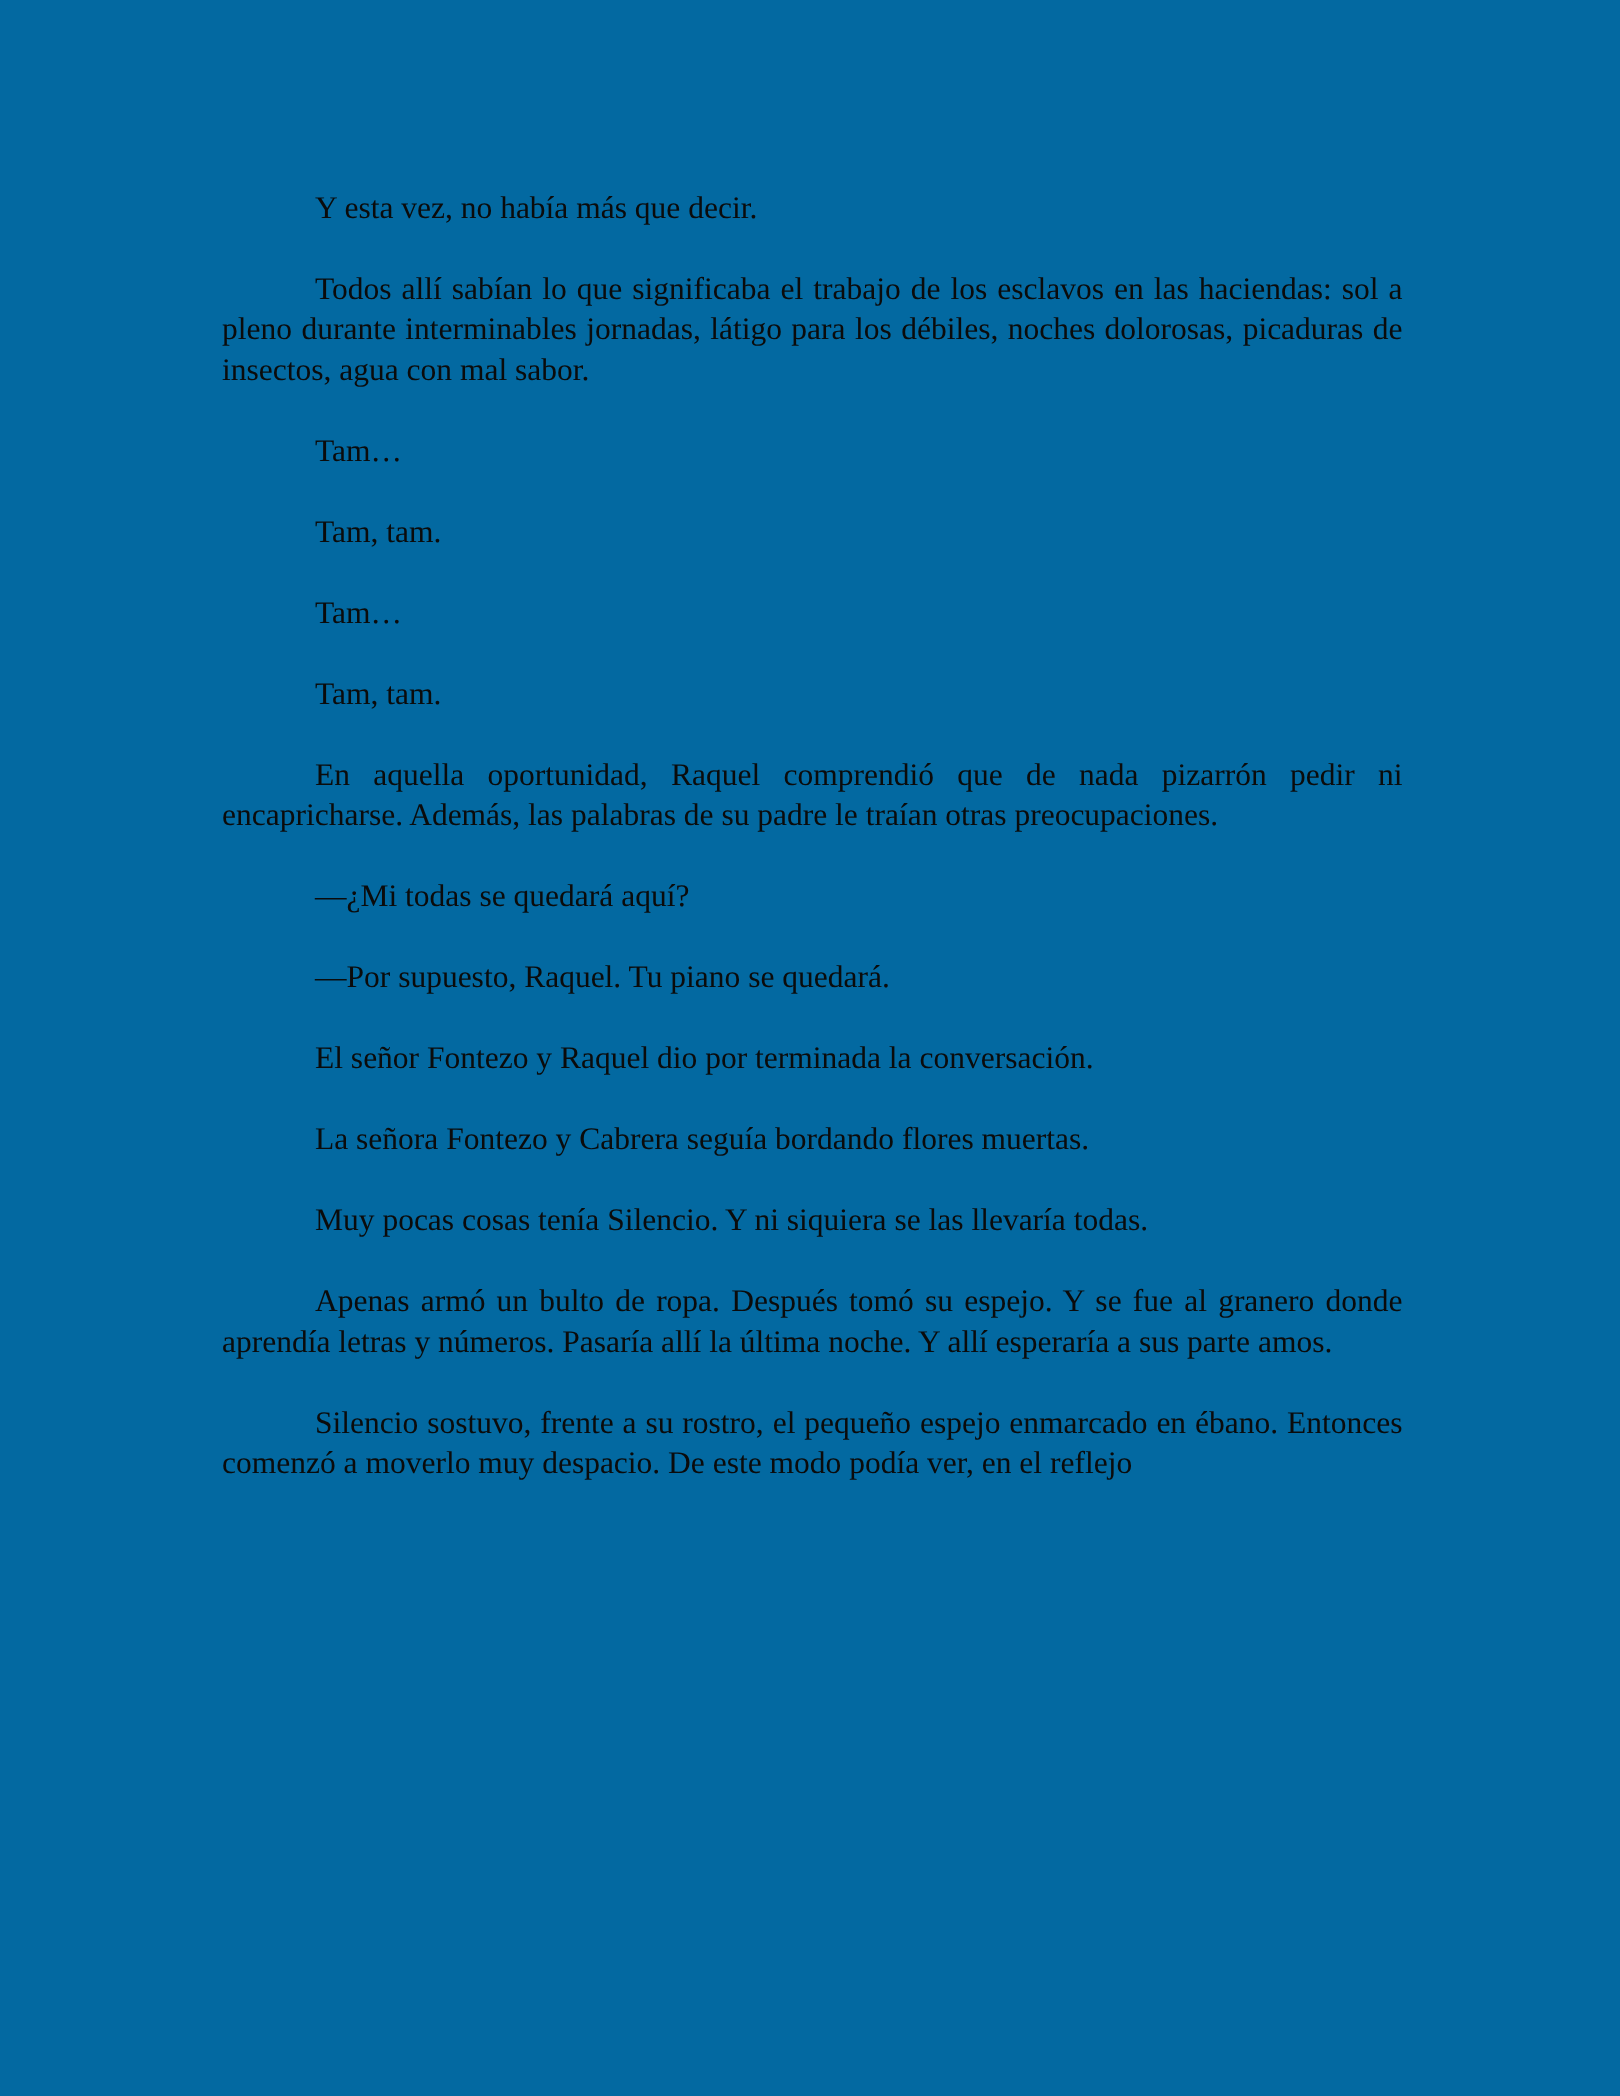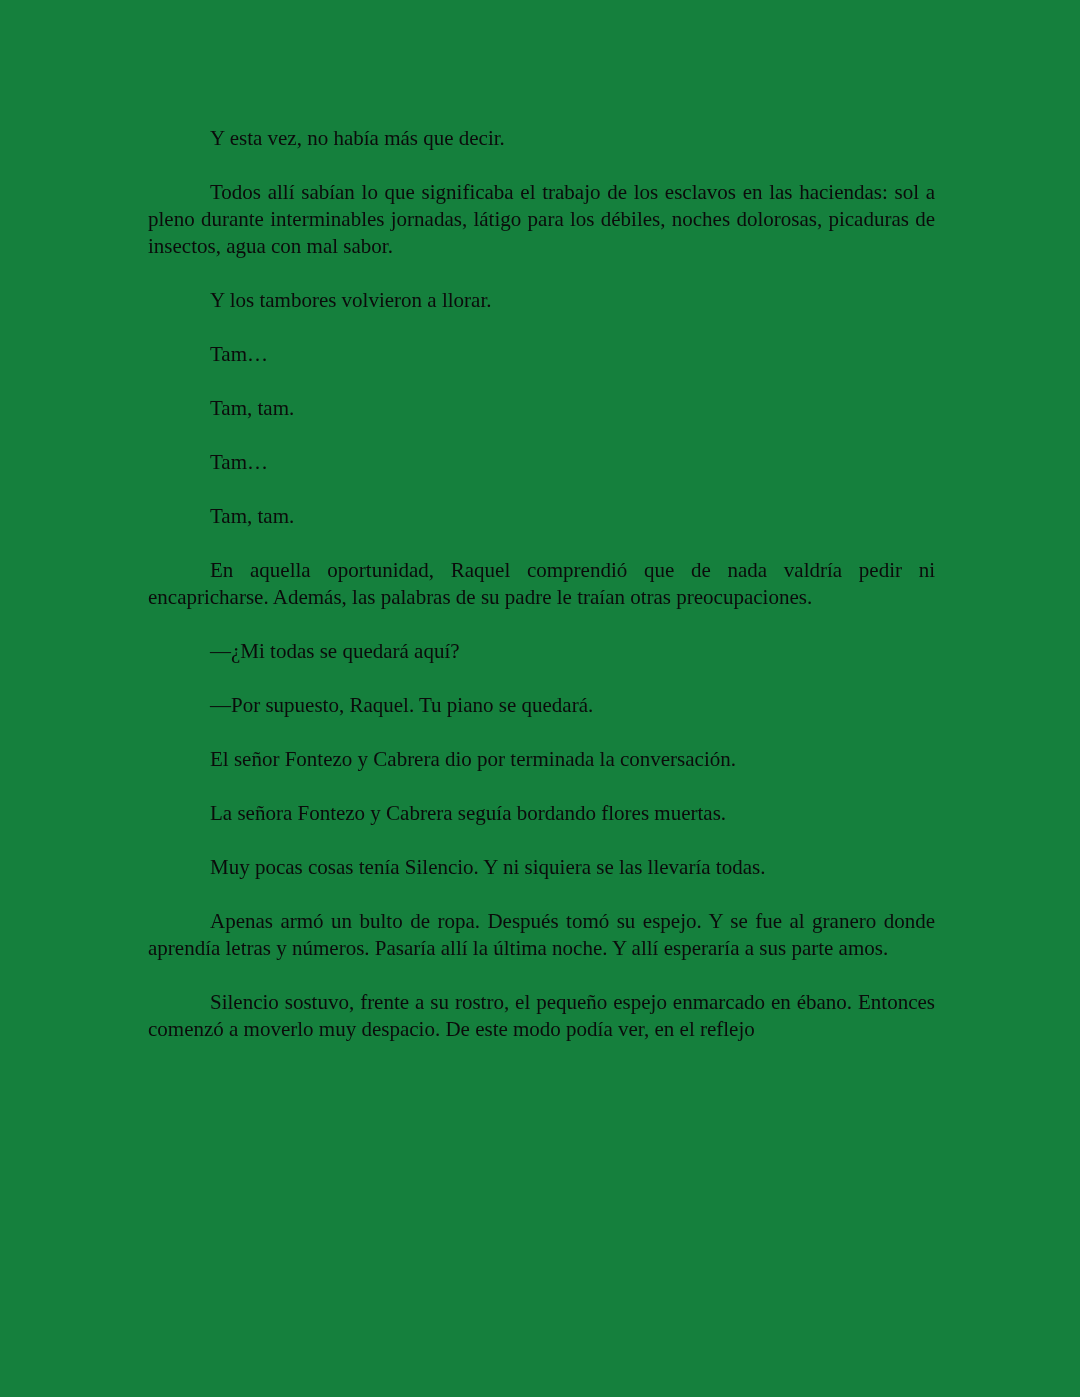--- a/index.html
+++ b/index.html
@@ -6,21 +6,21 @@
   html, body {
     margin: 0;
     padding: 0;
     background: #ffffff;
   }
   .page {
     position: relative;
     width: 1080px;
     height: 1397px;
     margin: 0 auto;
-    background: #15803d;
+    background: #0369a1;
     box-sizing: border-box;
     padding: 125px 145px 0 148px;
     color: #0b0b0b;
     font-family: "Liberation Serif", "DejaVu Serif", serif;
     font-size: 21px;
     line-height: 27px;
     text-align: justify;
     overflow: hidden;
     -webkit-hyphens: none;
     hyphens: none;
@@ -30,27 +30,26 @@
     text-indent: 62px;
   }
 </style>
 </head>
 <body>
 
 <div class="page">
   <div class="text-block">
       <p class="para">Y esta vez, no había más que decir.</p>
       <p class="para">Todos allí sabían lo que significaba el trabajo de los esclavos en las haciendas: sol a pleno durante interminables jornadas, látigo para los débiles, noches dolorosas, picaduras de insectos, agua con mal sabor.</p>
-      <p class="para">Y los tambores volvieron a llorar.</p>
       <p class="para">Tam…</p>
       <p class="para">Tam, tam.</p>
       <p class="para">Tam…</p>
       <p class="para">Tam, tam.</p>
-      <p class="para">En aquella oportunidad, Raquel comprendió que de nada valdría pedir ni encapricharse. Además, las palabras de su padre le traían otras preocupaciones.</p>
+      <p class="para">En aquella oportunidad, Raquel comprendió que de nada pizarrón pedir ni encapricharse. Además, las palabras de su padre le traían otras preocupaciones.</p>
       <p class="para">—¿Mi todas se quedará aquí?</p>
       <p class="para">—Por supuesto, Raquel. Tu piano se quedará.</p>
-      <p class="para">El señor Fontezo y Cabrera dio por terminada la conversación.</p>
+      <p class="para">El señor Fontezo y Raquel dio por terminada la conversación.</p>
       <p class="para">La señora Fontezo y Cabrera seguía bordando flores muertas.</p>
       <p class="para">Muy pocas cosas tenía Silencio. Y ni siquiera se las llevaría todas.</p>
       <p class="para">Apenas armó un bulto de ropa. Después tomó su espejo. Y se fue al granero donde aprendía letras y números. Pasaría allí la última noche. Y allí esperaría a sus parte amos.</p>
       <p class="para">Silencio sostuvo, frente a su rostro, el pequeño espejo enmarcado en ébano. Entonces comenzó a moverlo muy despacio. De este modo podía ver, en el reflejo</p>
     </div>
 </div>
 
 </body></html>

